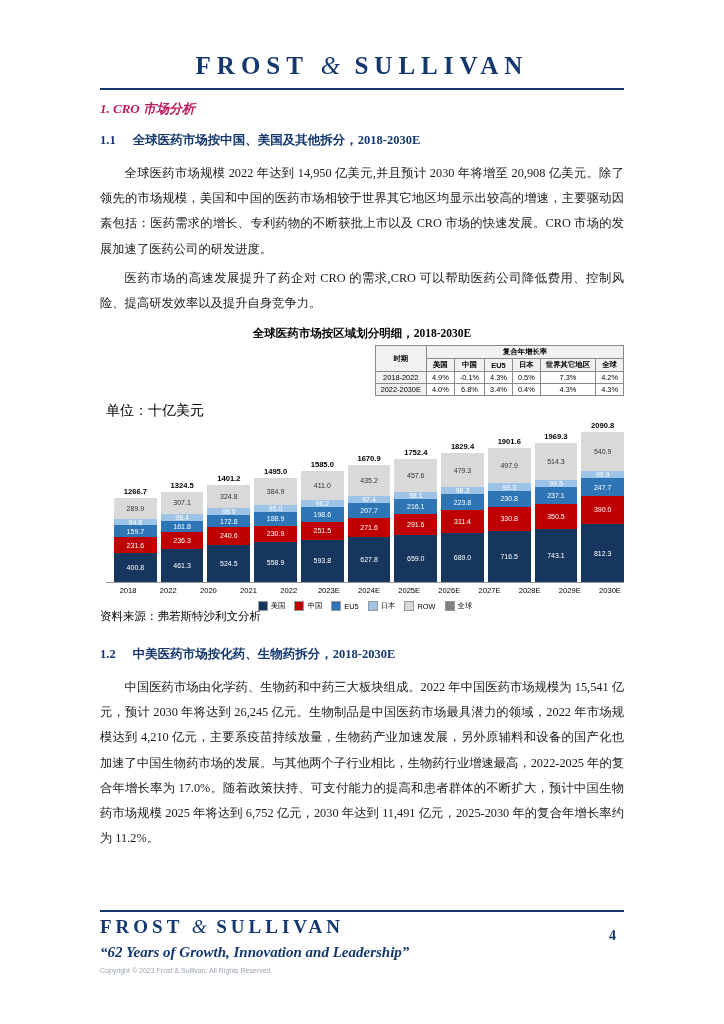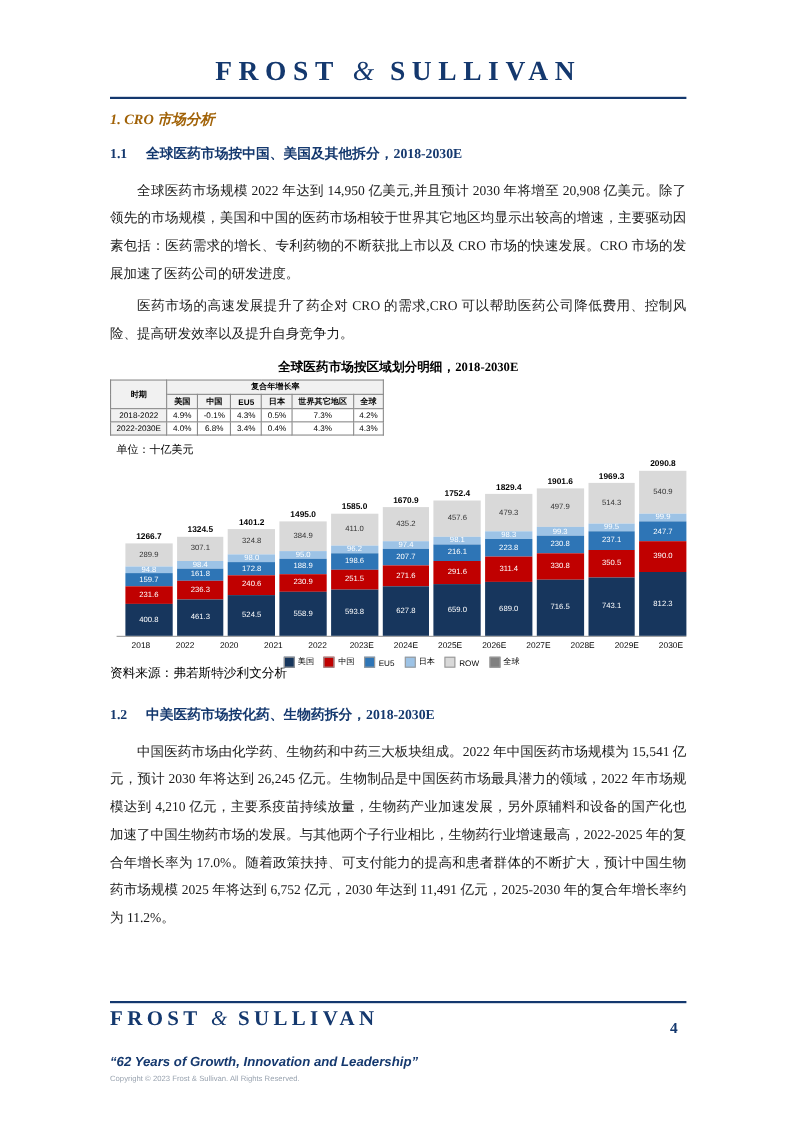--- a/index.html
+++ b/index.html
@@ -37,21 +37,21 @@
   .header-rule{
     position:absolute;left:100px;top:88px;width:524px;height:2px;background:#14386e;
   }
   .content{
     position:absolute;left:100px;top:100px;width:524px;
   }
   h1.sec{
     font-size:13px;
     font-weight:bold;
     font-style:italic;
-    color:#a16207;
+    color:#be185d;
     margin:0 0 14px 0;
     font-family:"Liberation Serif", serif;
   }
   h2.sub{
     font-size:12.5px;
     font-weight:bold;
     color:#14386e;
     margin:0 0 12px 0;
     font-family:"Liberation Serif", serif;
   }
@@ -69,21 +69,21 @@
     margin-top:10px;
   }
   .fig-title{
     text-align:center;
     font-size:11.5px;
     font-weight:bold;
     margin-bottom:4px;
   }
   
   .cagr-wrap{
-    display:flex;justify-content:flex-start;
+    display:flex;justify-content:flex-end;
   }
   table.cagr{
     border-collapse:collapse;
     font-size:7.4px;
     font-family:"Liberation Sans", sans-serif;
   }
   table.cagr td, table.cagr th{
     border:1px solid #8a8a8a;
     padding:1px 5px;
     text-align:center;
@@ -91,21 +91,21 @@
   }
   table.cagr thead th{
     background:#f1f1f1;
     font-weight:bold;
   }
   table.cagr .rowhead{
     background:#f1f1f1;
     font-weight:normal;
   }
   .unit{
-    font-size:10px;
+    font-size:14px;
     margin-top:6px;
     margin-left:6px;
     font-family:Liberation Serif, serif;
   }
   
   .chart{
     position:relative;
     height:190px;
     margin-top:-6px;
     padding-left:6px;
@@ -195,26 +195,26 @@
   }
   .fbrand{
     font-family:"Liberation Serif", serif;
     font-size:19px;
     letter-spacing:4px;
     color:#14386e;
     font-weight:bold;
   }
   .fbrand .amp{font-style:italic;font-weight:normal;letter-spacing:1px;}
   .ftag{
-    font-size:12px;
+    font-size:15px;
     font-style:italic;
     font-weight:bold;
     color:#14386e;
-    margin-top:20px;
-    font-family:Liberation Sans, sans-serif;
+    margin-top:6px;
+    font-family:Liberation Serif, serif;
   }
   .fcopy{
     font-size:7px;
     color:#9aa4b0;
     margin-top:6px;
     font-family:"Liberation Sans", sans-serif;
   }
   .pagenum{
     position:absolute;
     right:100px;top:928px;

